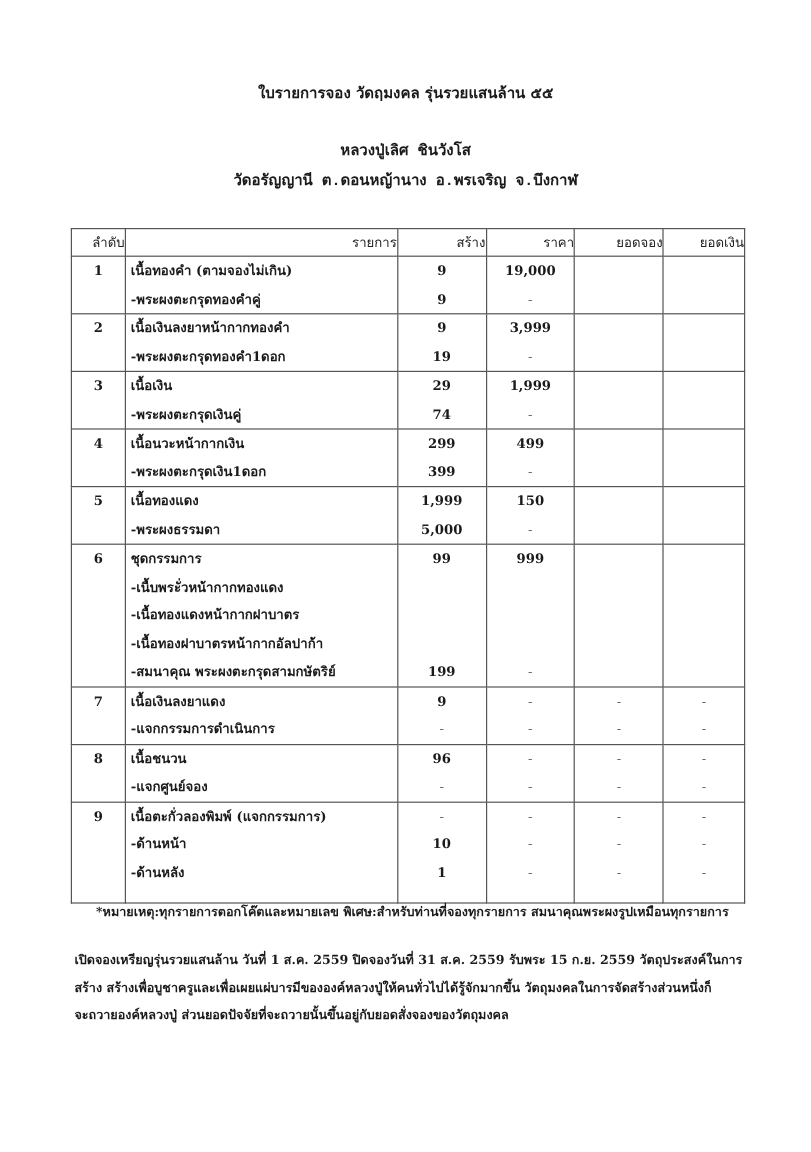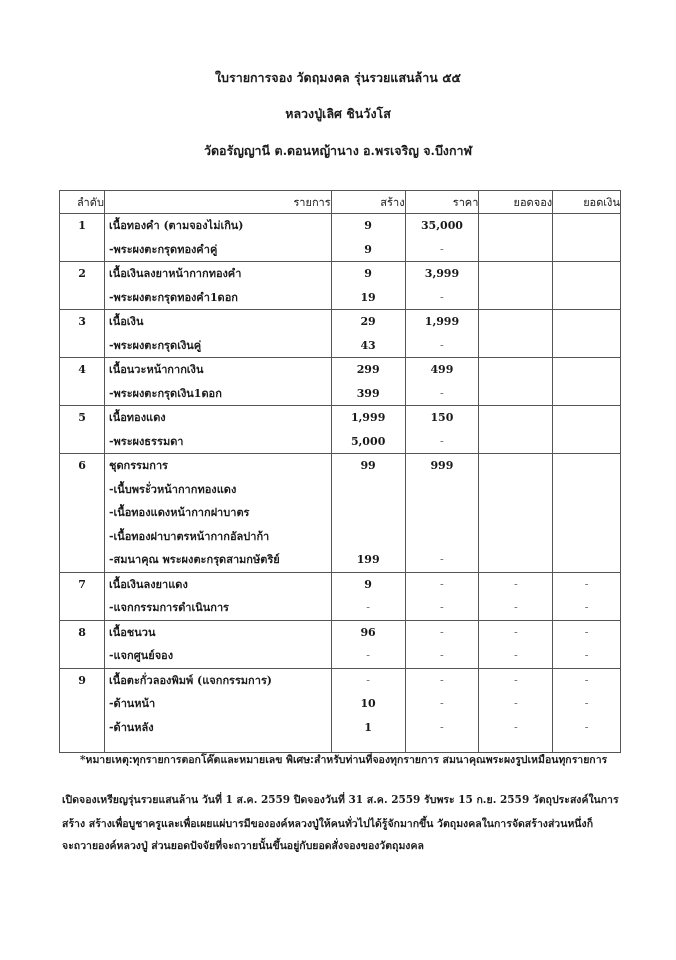--- a/index.html
+++ b/index.html
@@ -6,22 +6,22 @@
   body {
     width: 676px; height: 960px; position: relative; overflow: hidden;
     font-family: "DejaVu Serif", "Liberation Serif", serif;
     color: #1a1a1a;
   }
   .title {
     position: absolute; left: 0; width: 676px; text-align: center;
     font-weight: bold; font-size: 12.5px; line-height: 16px; white-space: nowrap;
   }
   #t1 { top: 70px; }
-  #t2 { top: 106px; }
-  #t3 { top: 143px; }
+  #t2 { top: 118px; font-family: Liberation Mono, monospace; }
+  #t3 { top: 143px; font-family: Liberation Mono, monospace; }
 
   table.order {
     position: absolute; left: 59px; top: 190px;
     border-collapse: collapse; width: 562px;
     font-size: 11px; font-weight: bold;
   }
   table.order th, table.order td {
     border: 1.5px solid #555;
     padding: 0; vertical-align: top;
   }
@@ -85,21 +85,21 @@
         </td>
         <td class="item">
           <div class="line">เนื้อทองคำ (ตามจองไม่เกิน)</div>
           <div class="line">-พระผงตะกรุดทองคำคู่</div>
         </td>
         <td class="num">
           <div class="line">9</div>
           <div class="line">9</div>
         </td>
         <td class="num">
-          <div class="line">35,000</div>
+          <div class="line">19,000</div>
           <div class="line dash-cell">-</div>
         </td>
         <td class="num">
           <div class="line"></div>
           <div class="line"></div>
         </td>
         <td class="num">
           <div class="line"></div>
           <div class="line"></div>
         </td>
@@ -132,21 +132,21 @@
       <tr class="g3">
         <td class="no">
           <div class="line">3</div>
         </td>
         <td class="item">
           <div class="line">เนื้อเงิน</div>
           <div class="line">-พระผงตะกรุดเงินคู่</div>
         </td>
         <td class="num">
           <div class="line">29</div>
-          <div class="line">43</div>
+          <div class="line">74</div>
         </td>
         <td class="num">
           <div class="line">1,999</div>
           <div class="line dash-cell">-</div>
         </td>
         <td class="num">
           <div class="line"></div>
           <div class="line"></div>
         </td>
         <td class="num">

